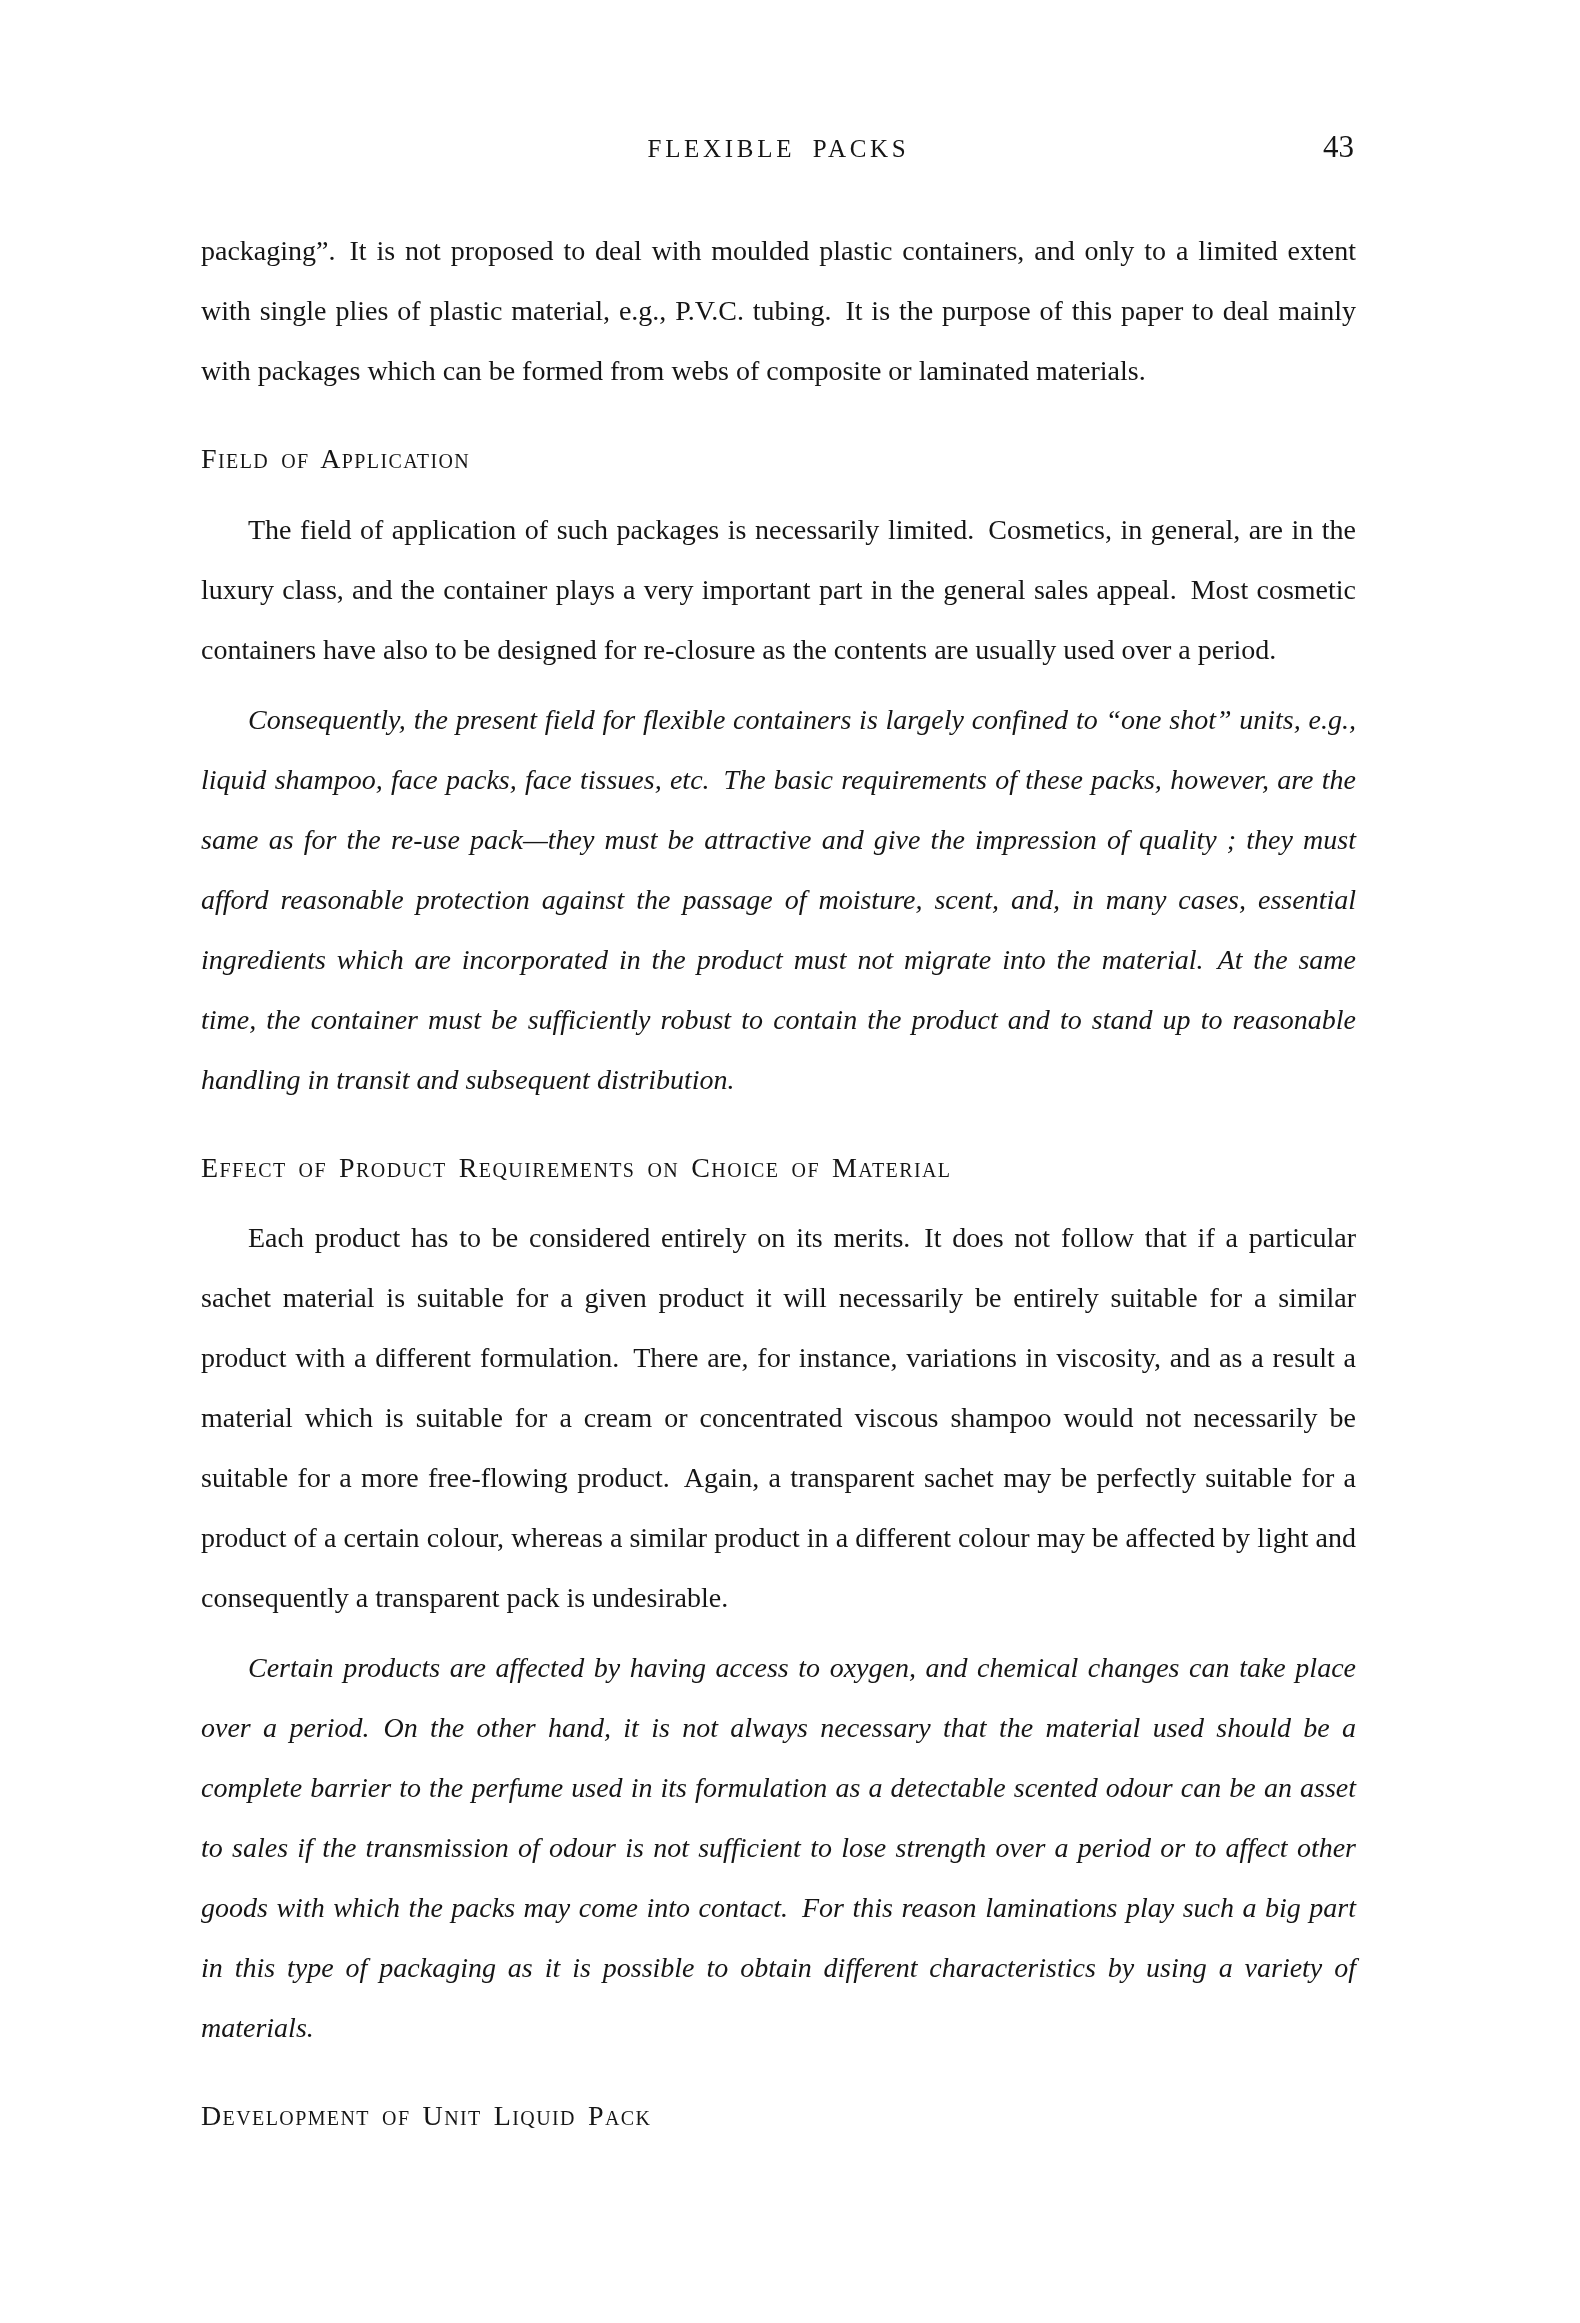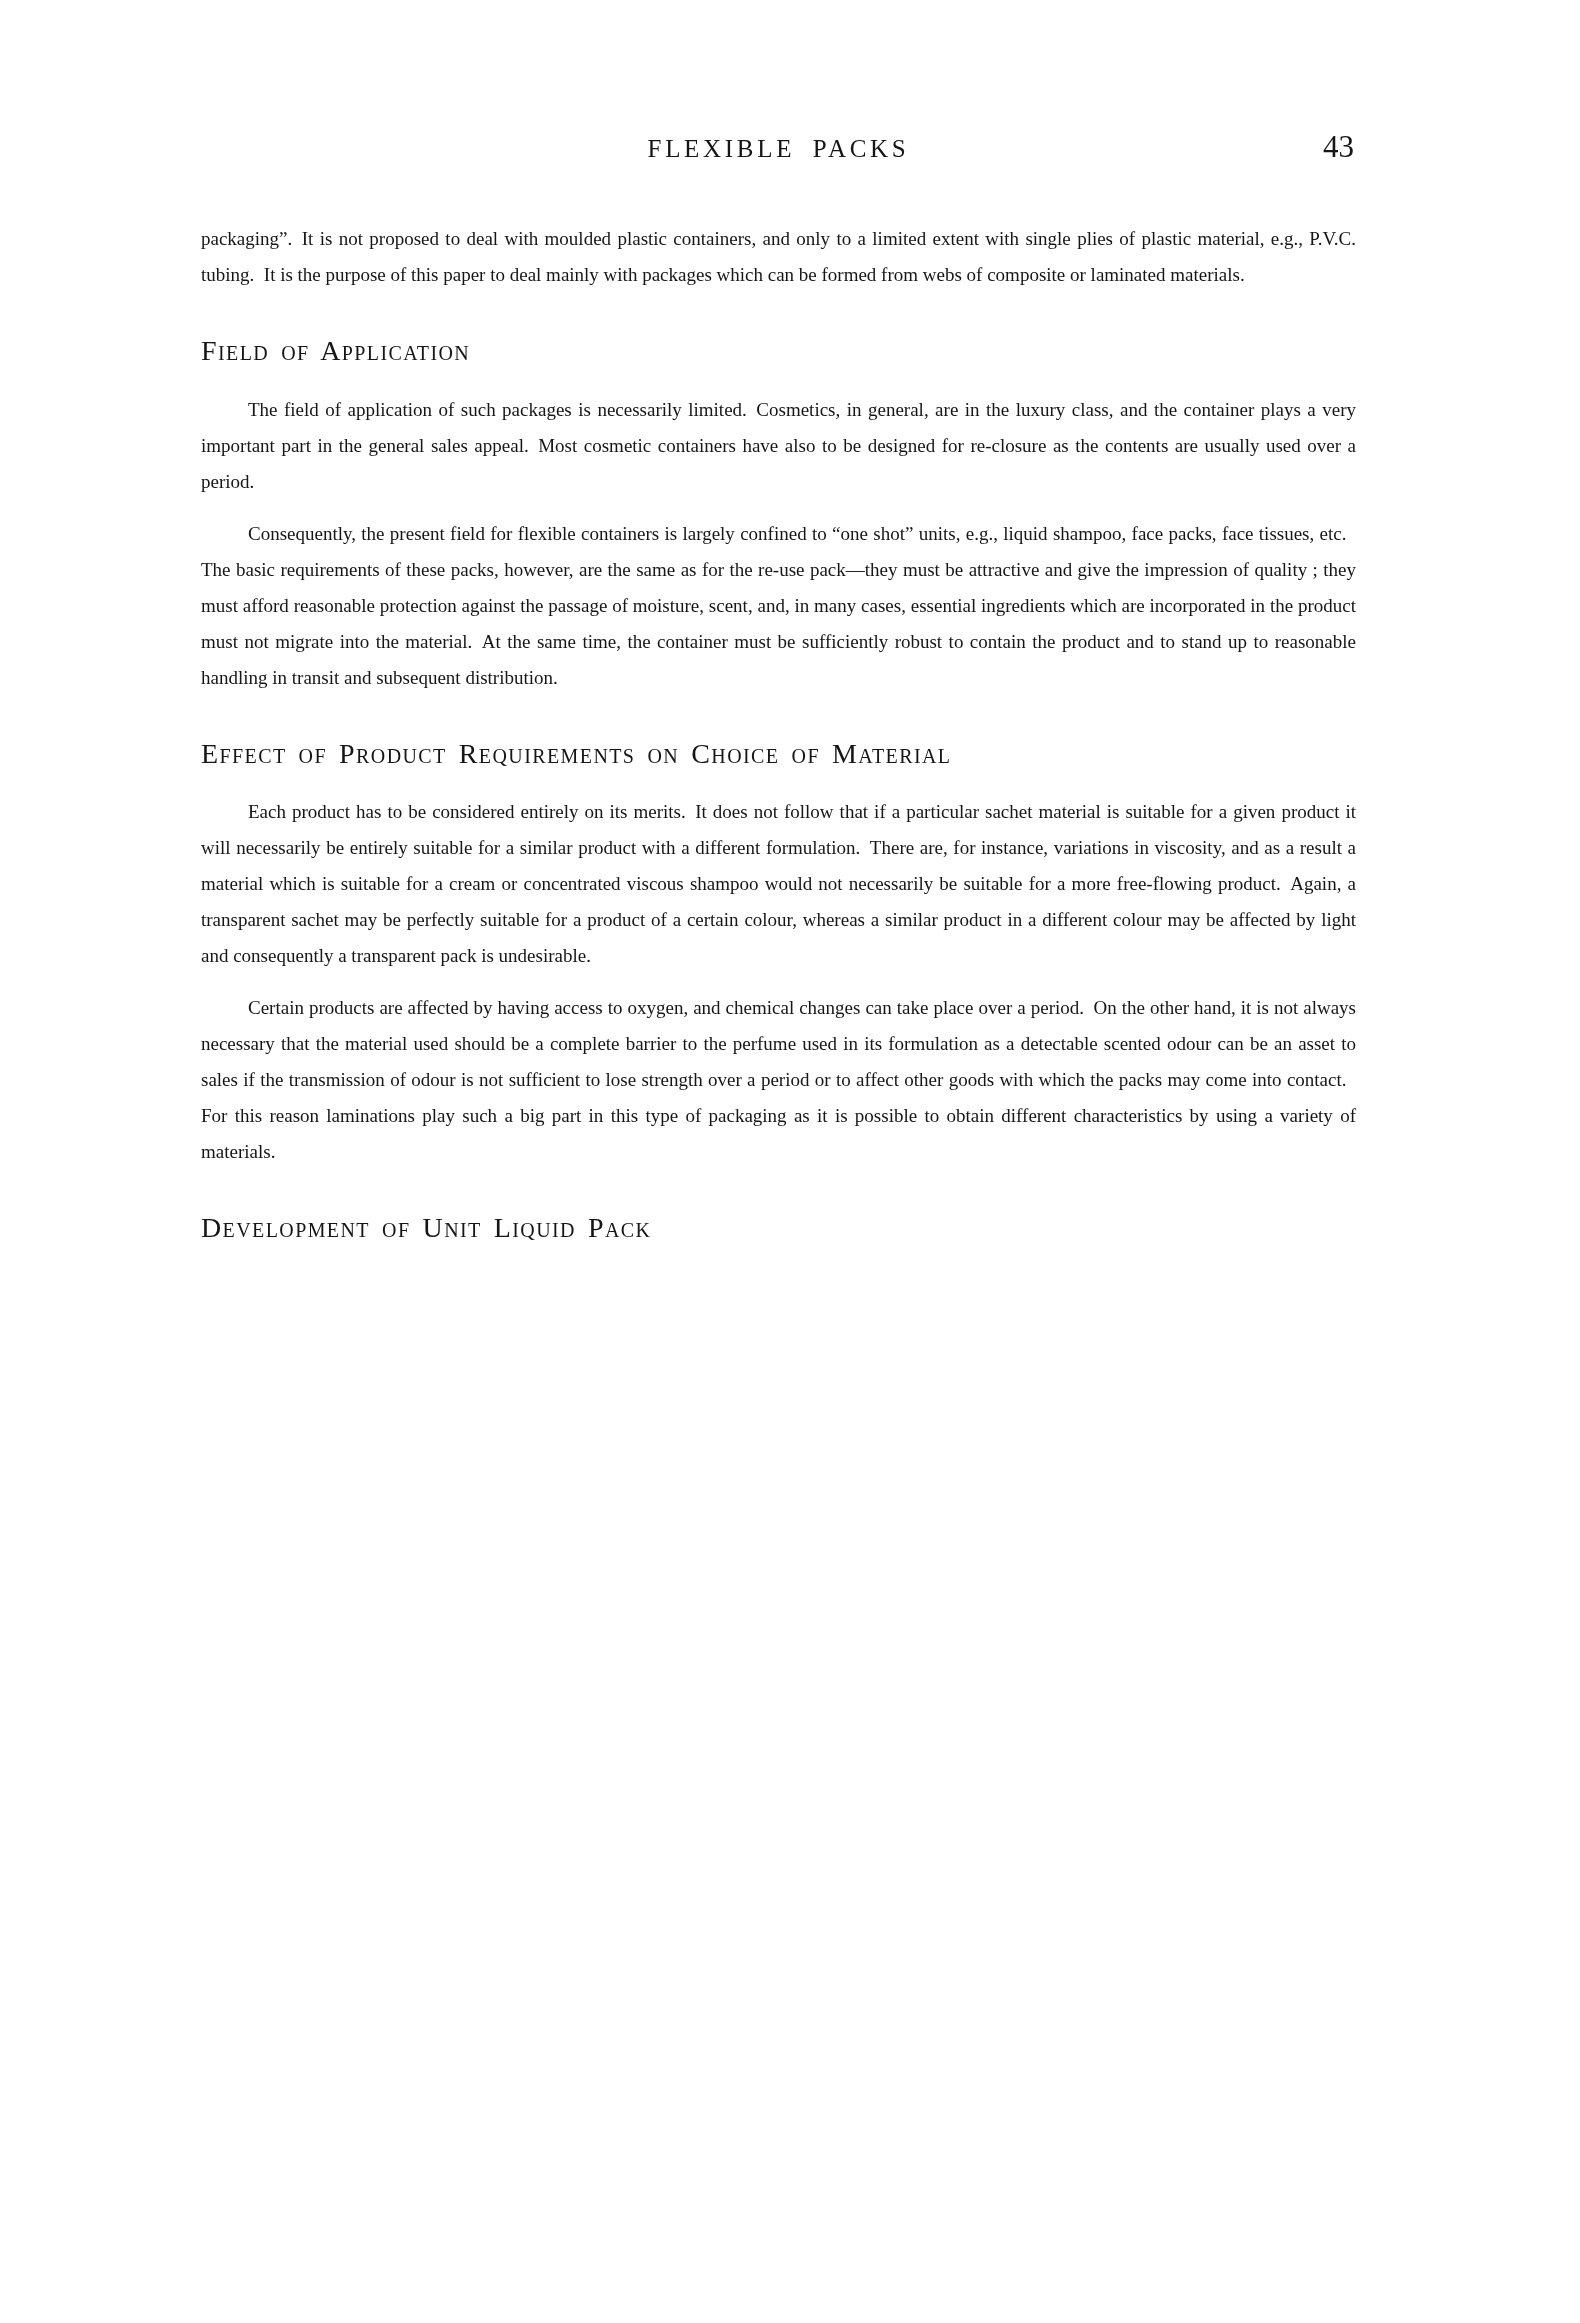--- a/index.html
+++ b/index.html
@@ -41,26 +41,27 @@
     text-align: center;
   }
   .content {
     position: absolute;
     left: 201px;
     top: 221px;
     width: 1155px;
   }
   p.body-par {
     margin: 0;
-    font-size: 19px;
-    line-height: 36px;
+    font-size: 28px;
+    line-height: 60px;
     text-align: justify;
   }
   p.body-par + p.body-par {
-    margin-top: 16px;
+    margin-top: 10px;
+    font-style: italic;
   }
   p.indent {
     text-indent: 47px;
   }
   h2.section-heading {
     margin: 37px 0 20.6px 0;
     font-size: 28px;
     font-weight: normal;
     font-variant: small-caps;
     letter-spacing: 1.4px;

